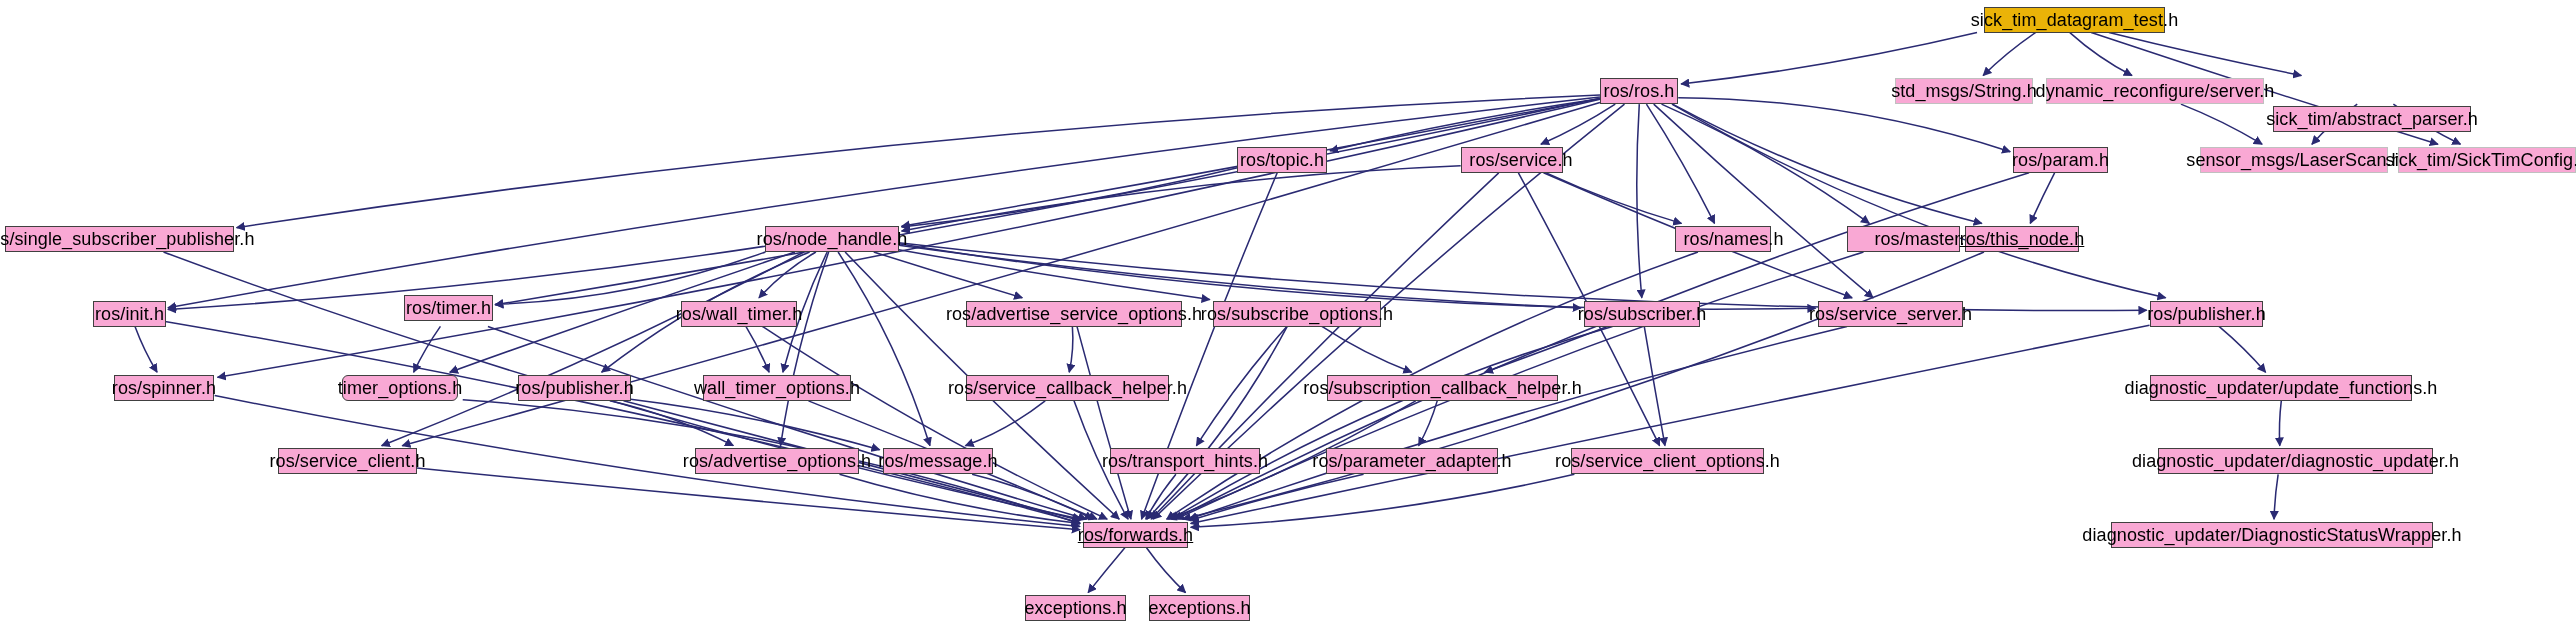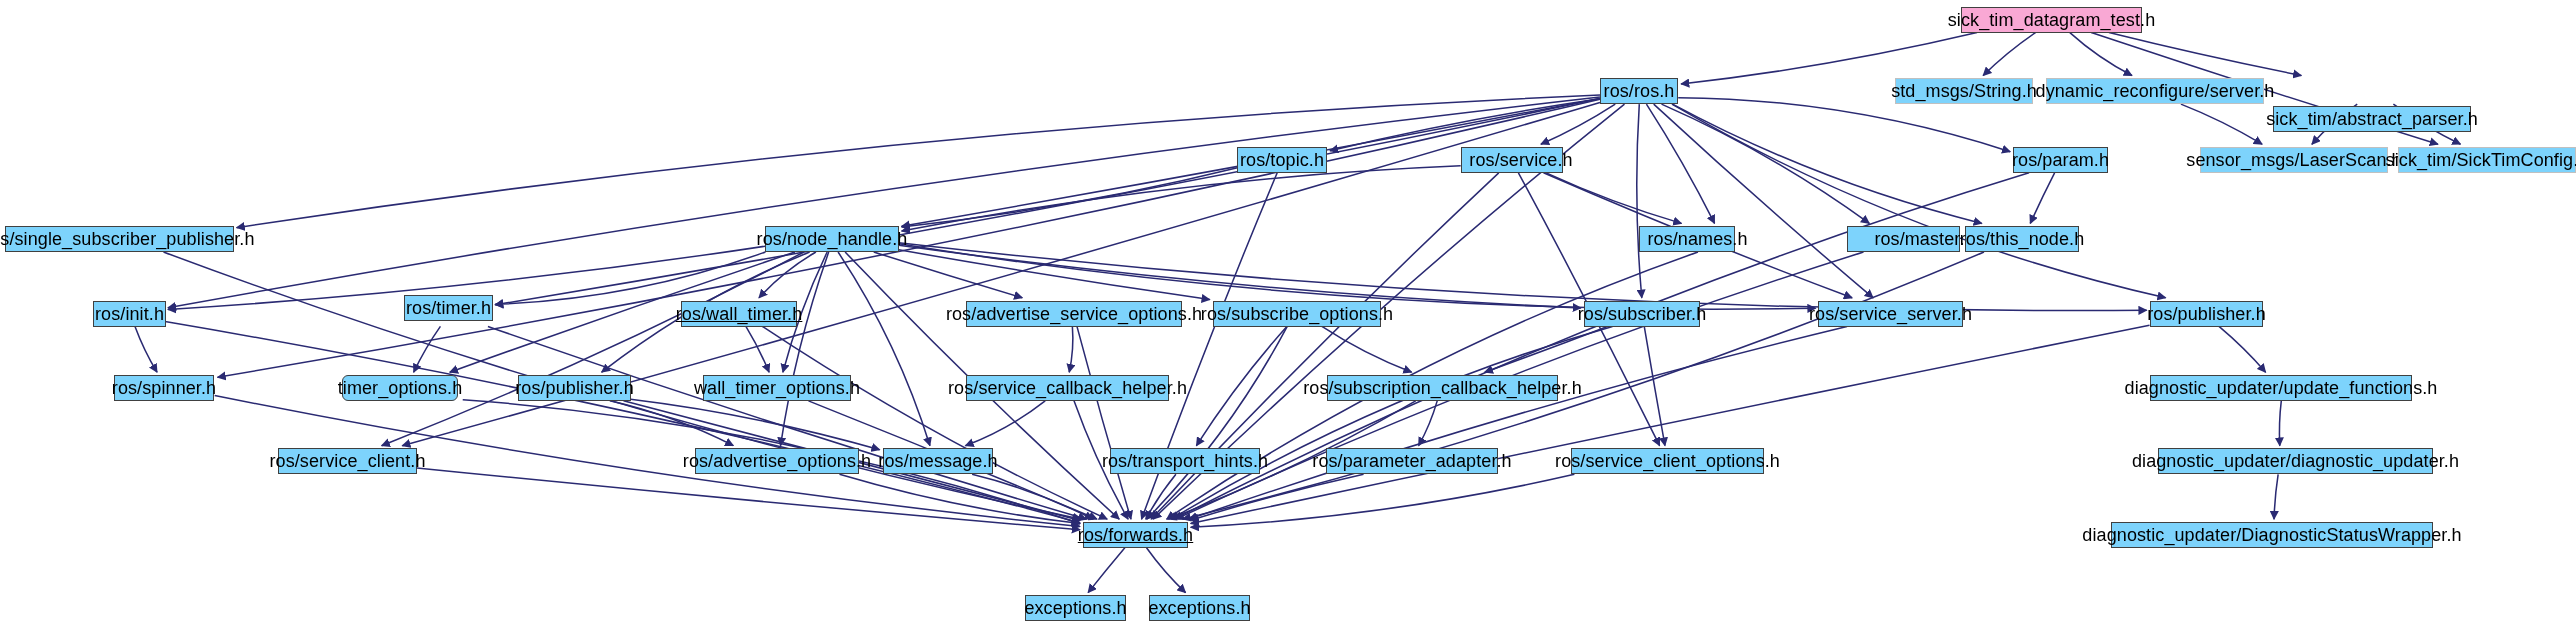--- a/index.html
+++ b/index.html
@@ -31,31 +31,32 @@
     width: 2576px;
     height: 629px;
   }
   .node {
     position: absolute;
     box-sizing: border-box;
     display: flex;
     align-items: center;
     justify-content: center;
     white-space: nowrap;
-    background: #7dd3fc;
+    background: #f9a8d4;
     border: 1px solid #404040;
     color: #000000;
     font-size: 18px;
     line-height: 1;
     letter-spacing: 0.1px;
     cursor: pointer;
   }
   .node.root {
-    background: #f9a8d4;
+    background: #eab308;
     border: 1px solid #404040;
+    margin-left: 23px;
   }
   .node.external {
     border: 1px solid #c0c0c0;
   }
 </style>
 </head>
 <body>
 
 <div id="graph-root">
   <svg id="edge-layer" viewBox="0 0 2700 659" width="2576" height="629">
@@ -162,26 +163,26 @@
       <div class="node external" style="left: 1895px; top: 78px; width: 138px; height: 26px;">std_msgs/String.h</div>
       <div class="node external" style="left: 2046px; top: 78px; width: 218px; height: 26px;">dynamic_reconfigure/server.h</div>
       <div class="node" style="left: 2273px; top: 78px; width: 198px; height: 26px; margin-top: 28px;">sick_tim/abstract_parser.h</div>
       <div class="node" style="left: 1237px; top: 147px; width: 90px; height: 26px;">ros/topic.h</div>
       <div class="node" style="left: 1461px; top: 147px; width: 102px; height: 26px; padding-left: 18px;">ros/service.h</div>
       <div class="node" style="left: 2013px; top: 147px; width: 95px; height: 26px;">ros/param.h</div>
       <div class="node external" style="left: 2200px; top: 147px; width: 188px; height: 26px;">sensor_msgs/LaserScan.h</div>
       <div class="node external" style="left: 2398px; top: 147px; width: 178px; height: 26px;">sick_tim/SickTimConfig.h</div>
       <div class="node" style="left: 4.8px; top: 226px; width: 229px; height: 26px;">ros/single_subscriber_publisher.h</div>
       <div class="node" style="left: 765px; top: 226px; width: 134px; height: 26px;">ros/node_handle.h</div>
-      <div class="node" style="left: 1639px; top: 226px; width: 96px; height: 26px; padding-left: 21px;">ros/names.h</div>
+      <div class="node" style="left: 1675px; top: 226px; width: 96px; height: 26px; padding-left: 21px;">ros/names.h</div>
       <div class="node" style="left: 1847px; top: 226px; width: 113px; height: 26px; padding-left: 42px;">ros/master.h</div>
-      <div class="node" style="left: 1965px; top: 226px; width: 114px; height: 26px;">ros/this_node.h</div>
+      <div class="node" style="left: 1965px; top: 226px; width: 114px; height: 26px; text-decoration: underline;">ros/this_node.h</div>
       <div class="node" style="left: 93px; top: 301px; width: 73px; height: 26px;">ros/init.h</div>
       <div class="node" style="left: 404px; top: 295px; width: 89px; height: 26px;">ros/timer.h</div>
-      <div class="node" style="left: 681px; top: 301px; width: 116px; height: 26px; text-decoration: underline;">ros/wall_timer.h</div>
+      <div class="node" style="left: 681px; top: 301px; width: 116px; height: 26px;">ros/wall_timer.h</div>
       <div class="node" style="left: 966px; top: 301px; width: 216px; height: 26px;">ros/advertise_service_options.h</div>
       <div class="node" style="left: 1213px; top: 301px; width: 168px; height: 26px;">ros/subscribe_options.h</div>
       <div class="node" style="left: 1584px; top: 301px; width: 116px; height: 26px;">ros/subscriber.h</div>
       <div class="node" style="left: 1818px; top: 301px; width: 145px; height: 26px;">ros/service_server.h</div>
       <div class="node" style="left: 2150px; top: 301px; width: 113px; height: 26px;">ros/publisher.h</div>
       <div class="node" style="left: 114px; top: 375px; width: 100px; height: 26px;">ros/spinner.h</div>
       <div class="node" style="left: 342px; top: 375px; width: 116px; height: 26px; border-radius: 6px;">timer_options.h</div>
       <div class="node" style="left: 518px; top: 375px; width: 113px; height: 26px;">ros/publisher.h</div>
       <div class="node" style="left: 703px; top: 375px; width: 148px; height: 26px;">wall_timer_options.h</div>
       <div class="node" style="left: 966px; top: 375px; width: 203px; height: 26px;">ros/service_callback_helper.h</div>

